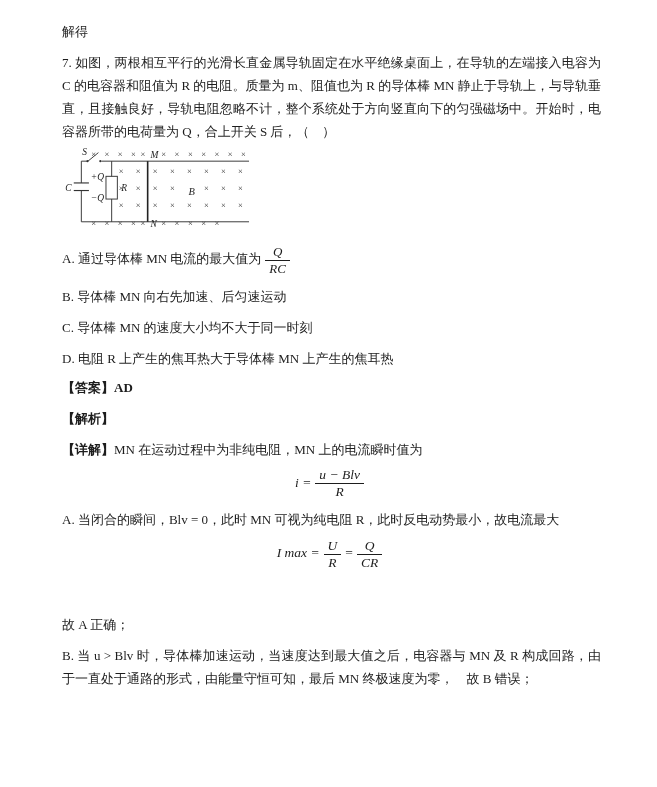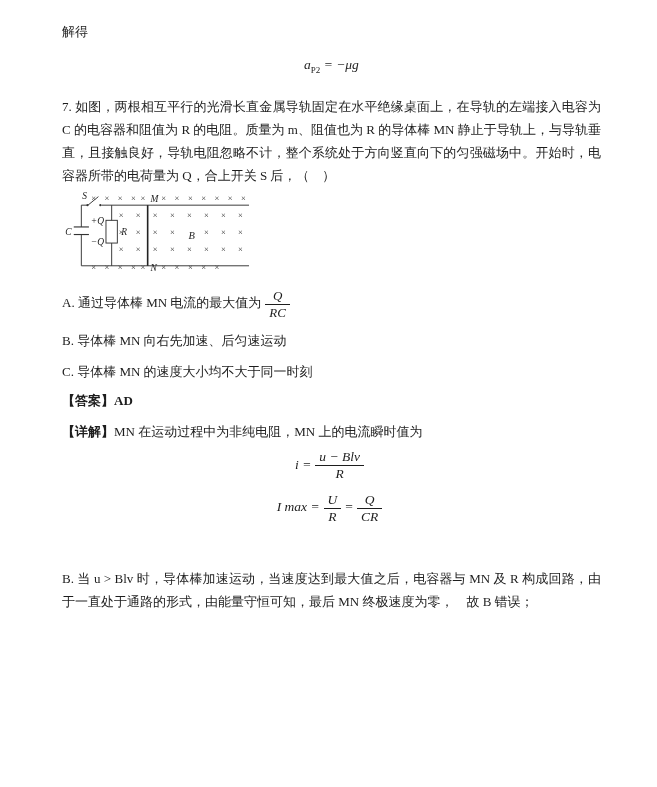--- a/index.html
+++ b/index.html
@@ -38,21 +38,20 @@
   .diagram text.xmark { font-size: 9px; font-style: normal; text-anchor: middle; fill: #333; }
   .mt6 { margin-top: 6px; }
 </style>
 </head>
 <body>
 
 <div class="page">
 
   <p class="text">解得</p>
 
-  <div class="formula"><span class="it">a</span><sub>P2</sub> <span class="it">= −μg</span></div>
 
 
 
   <p class="text just">7. 如图，两根相互平行的光滑长直金属导轨固定在水平绝缘桌面上，在导轨的左端接入电容为 C 的电容器和阻值为 R 的电阻。质量为 m、阻值也为 R 的导体棒 MN 静止于导轨上，与导轨垂直，且接触良好，导轨电阻忽略不计，整个系统处于方向竖直向下的匀强磁场中。开始时，电容器所带的电荷量为 Q，合上开关 S 后，（　）</p>
 
   <div class="diagram">
     <svg width="195" height="90" viewBox="0 0 205 95">
 
       <line class="wire" x1="20" y1="16" x2="26" y2="16"></line>
       <line class="wire" x1="27" y1="16" x2="38" y2="7"></line>
@@ -128,27 +127,31 @@
           <text x="149" y="84" class="xmark">×</text>
           <text x="163" y="84" class="xmark">×</text>
         </g>
     </svg>
   </div>
 
   <p class="text"><span>A. 通过导体棒 MN 电流的最大值为</span><span class="frac"><span class="num it">Q</span><span class="den it">RC</span></span></p>
 
   <p class="text">B. 导体棒 MN 向右先加速、后匀速运动</p>
   <p class="text">C. 导体棒 MN 的速度大小均不大于同一时刻</p>
+  <p class="text">D. 电阻 R 上产生的焦耳热大于导体棒 MN 上产生的焦耳热</p>
 
   <p class="text b mt6"><span>【答案】</span><span>AD</span></p>
 
+  <p class="text b">【解析】</p>
 
   <p class="text"><span class="b">【详解】</span><span>MN 在运动过程中为非纯电阻，MN 上的电流瞬时值为</span></p>
 
   <div class="formula"><span class="it">i =</span><span class="frac"><span class="num it">u − Blv</span><span class="den it">R</span></span></div>
 
+  <p class="text just">A. 当闭合的瞬间，Blv = 0，此时 MN 可视为纯电阻 R，此时反电动势最小，故电流最大</p>
 
   <div class="formula formula-gap"><span class="it">I max =</span><span class="frac"><span class="num it">U</span><span class="den it">R</span></span><span>=</span><span class="frac"><span class="num it">Q</span><span class="den it">CR</span></span></div>
 
+  <p class="text">故 A 正确；</p>
 
   <p class="text just">B. 当 u &gt; Blv 时，导体棒加速运动，当速度达到最大值之后，电容器与 MN 及 R 构成回路，由于一直处于通路的形式，由能量守恒可知，最后 MN 终极速度为零，　故 B 错误；</p>
 
 </div>
 
 </body></html>

